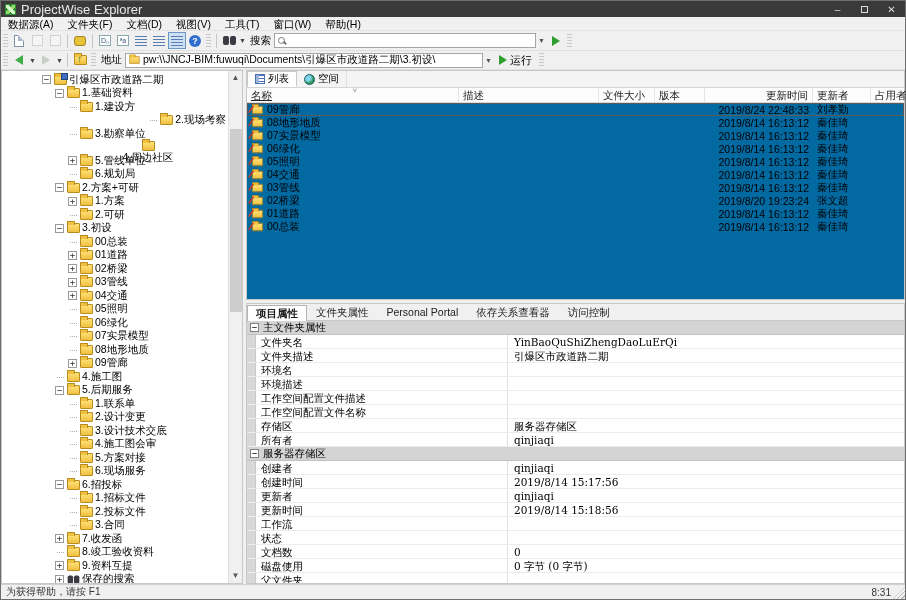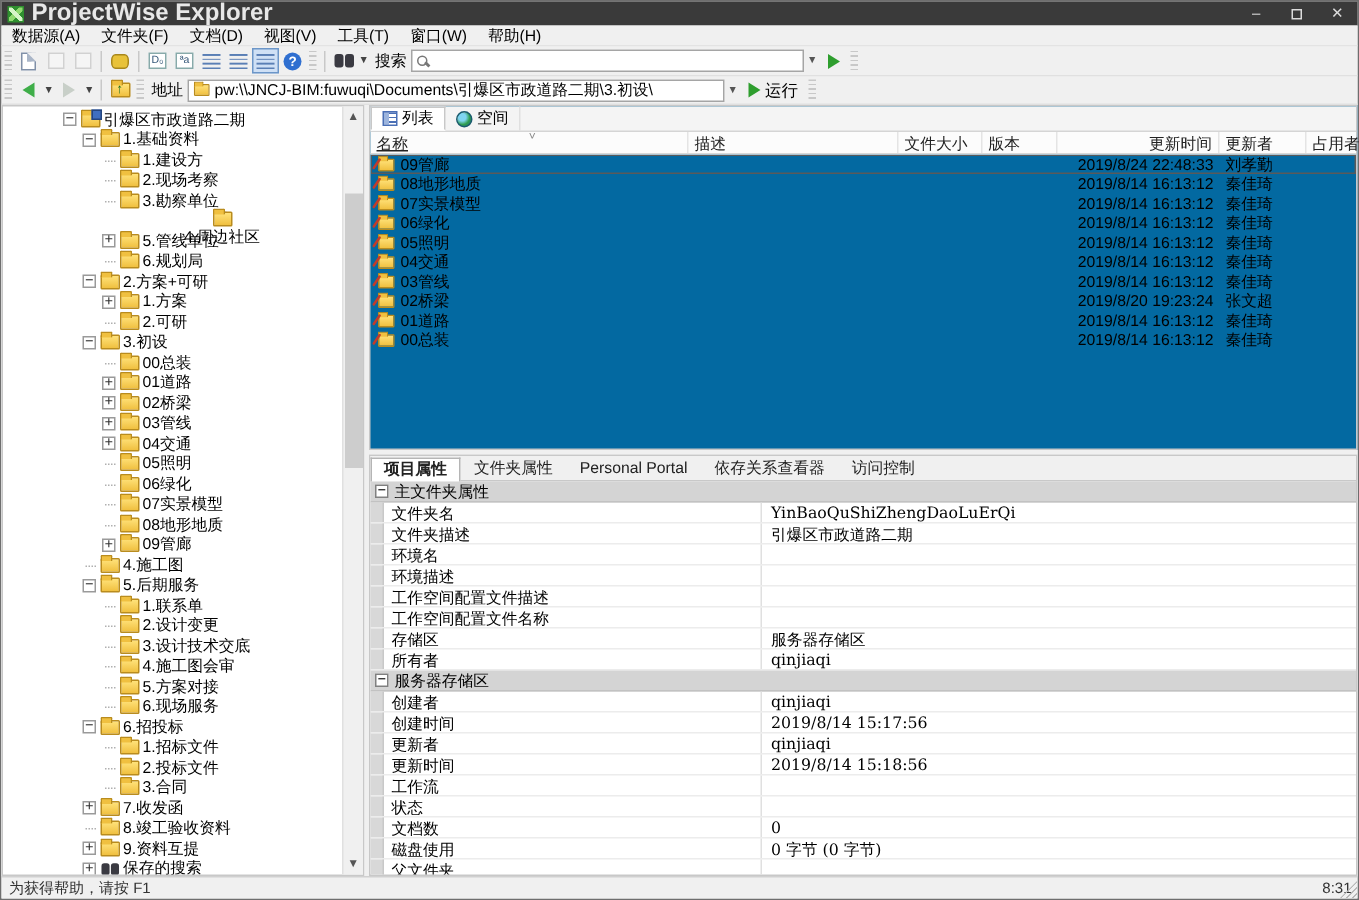--- a/index.html
+++ b/index.html
@@ -6,21 +6,21 @@
   html,body { width:906px; height:600px; overflow:hidden; }
   body { font-family:"Liberation Sans","DejaVu Sans",sans-serif; font-size:11px; color:#000; background:#f0f0f0; }
   .window { width:906px; height:600px; border:1px solid #6e6e6e; display:flex; flex-direction:column; background:#f0f0f0; }
 
   
   .titlebar { height:16px; background:#3a3a3a; display:flex; align-items:center; color:#e8e8e8; flex:0 0 auto; }
   .titlebar .logo { width:11px; height:11px; margin:0 5px 0 4px; background:#2f8f2f; position:relative; flex:0 0 auto; }
   .titlebar .logo::before { content:""; position:absolute; left:1px; top:1px; right:1px; bottom:1px;
       background:linear-gradient(45deg,transparent 38%,#d6f5c8 38%,#d6f5c8 62%,transparent 62%),
                  linear-gradient(-45deg,transparent 38%,#8fd96f 38%,#8fd96f 62%,transparent 62%); }
-  .titlebar .title { font-size:16px; flex:1 1 auto;font-weight:bold; }
+  .titlebar .title { font-size:13px; flex:1 1 auto; }
   .winbtn { width:27px; height:16px; display:flex; align-items:center; justify-content:center; font-size:10px; color:#dcdcdc; }
   .winbtn .maxbox { width:7px; height:7px; border:1px solid #dcdcdc; display:inline-block; }
 
   
   .menubar { height:14px; display:flex; align-items:center; background:#f0f0f0; border-bottom:1px solid #e3e3e3; flex:0 0 auto; }
   .menu-item { padding:0 7px; height:14px; line-height:14px; font-size:10.5px; }
 
   
   .toolbar { height:20px; display:flex; align-items:center; background:#f0f0f0; border-bottom:1px solid #e0e0e0; flex:0 0 auto; }
   .grip { width:5px; height:14px; margin:0 2px; background:repeating-linear-gradient(to bottom,#c8c8c8 0 1px,transparent 1px 3px); flex:0 0 auto; }
@@ -109,21 +109,21 @@
   .prop-sec .box { width:9px; height:9px; border:1px solid #808080; background:#fff; font-size:9px; line-height:7px; text-align:center; font-family:"DejaVu Sans Mono",monospace; }
   .prop-sec .lbl { font-size:10.5px; }
   .prop-row { height:14px; display:flex; border-bottom:1px solid #ececec; }
   .prop-row .gutter { width:9px; flex:0 0 auto; background:#d8d8d8; border-right:1px solid #c8c8c8; }
   .prop-row .plabel { width:252px; flex:0 0 auto; padding:1px 5px; font-size:10.5px; border-right:1px solid #e0e0e0; white-space:nowrap; overflow:hidden; }
   .prop-row .pvalue { flex:1 1 auto; padding:1px 6px; font-size:10.5px; font-family:"DejaVu Serif","Liberation Serif",serif; white-space:nowrap; overflow:hidden; }
 
   
   .statusbar { height:15px; flex:0 0 auto; background:#f0f0f0; border-top:1px solid #d0d0d0; display:flex; align-items:center; font-size:10px; color:#333; }
   .statusbar .left { flex:1 1 auto; padding-left:5px; }
-  .statusbar .right { padding-right:4px; }
+  .statusbar .right { padding-right:14px; }
   .resize-grip { position:absolute; right:1px; bottom:1px; width:12px; height:12px;
       background:repeating-linear-gradient(135deg,transparent 0 2px,#b8b8b8 2px 3px); clip-path:polygon(100% 0,100% 100%,0 100%); }
 </style>
 </head>
 <body>
 
 <div class="window">
 
   <div class="titlebar">
     <span class="logo"></span>
@@ -237,21 +237,21 @@
           <div class="tree-row" style="padding-left: 53px;">
             <span class="expander">−</span>
             <span class="folder"></span>
             <span class="lbl">1.基础资料</span>
           </div>
           <div class="tree-row" style="padding-left: 66px;">
             <span class="exp-space"></span>
             <span class="folder"></span>
             <span class="lbl">1.建设方</span>
           </div>
-          <div class="tree-row" style="padding-left: 66px;">
+          <div class="tree-row" style="padding-left: 66px; justify-content: flex-end;">
             <span class="exp-space"></span>
             <span class="folder"></span>
             <span class="lbl">2.现场考察</span>
           </div>
           <div class="tree-row" style="padding-left: 66px;">
             <span class="exp-space"></span>
             <span class="folder"></span>
             <span class="lbl">3.勘察单位</span>
           </div>
           <div class="tree-row" style="padding-left: 66px; flex-direction: column;">

